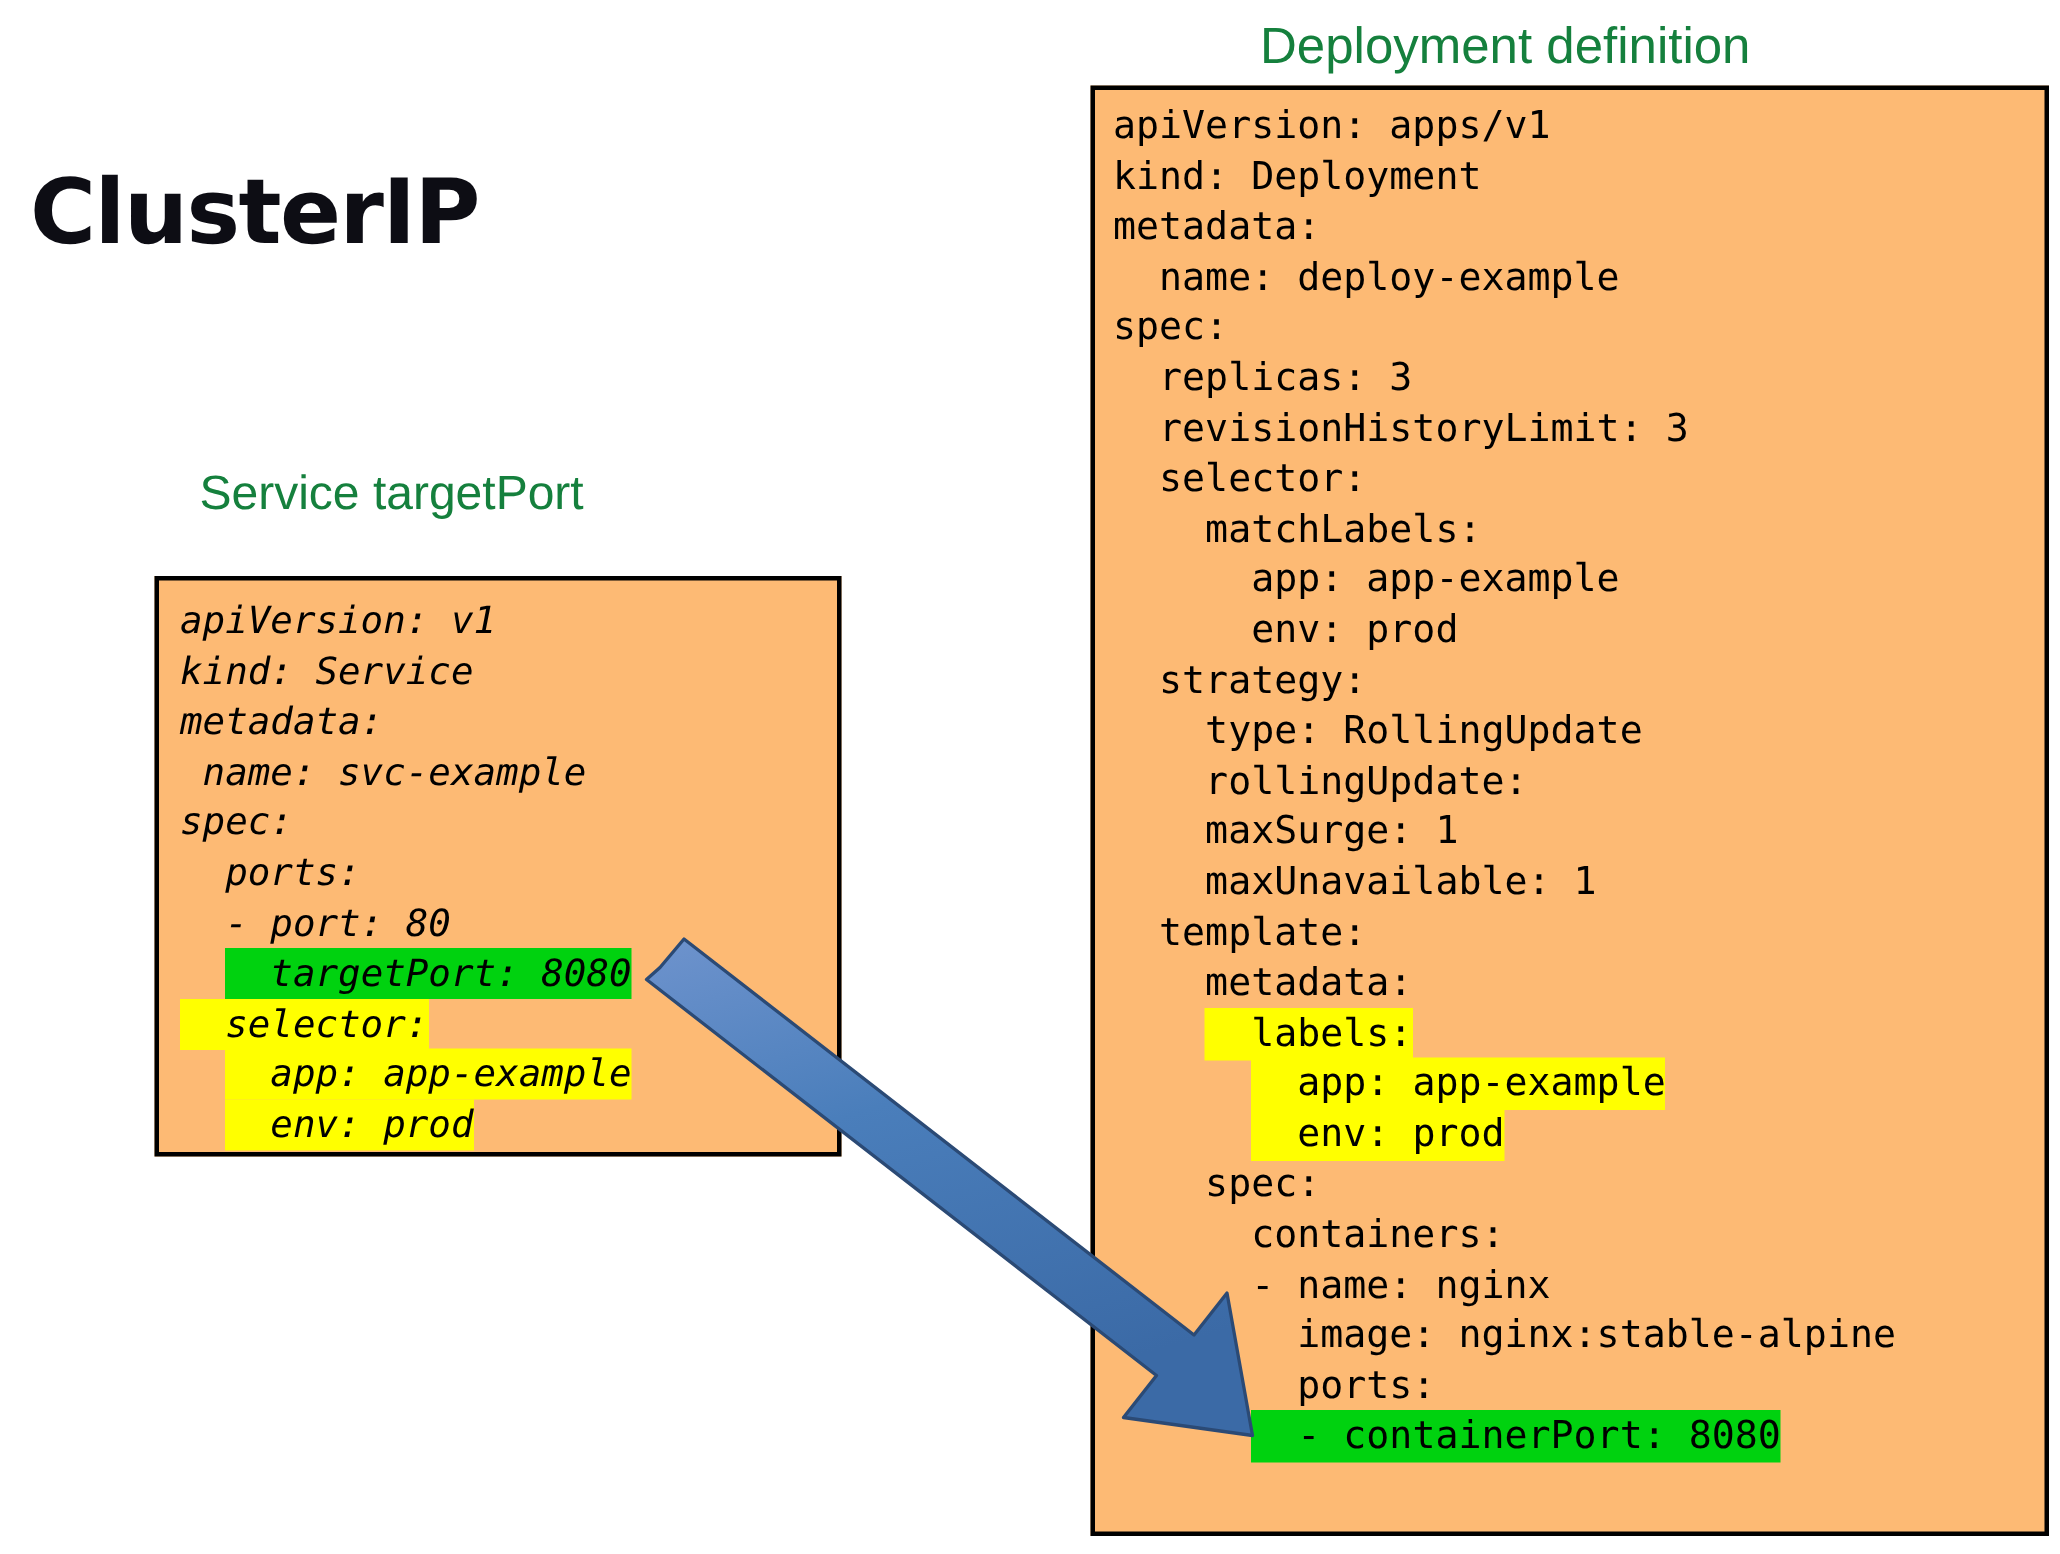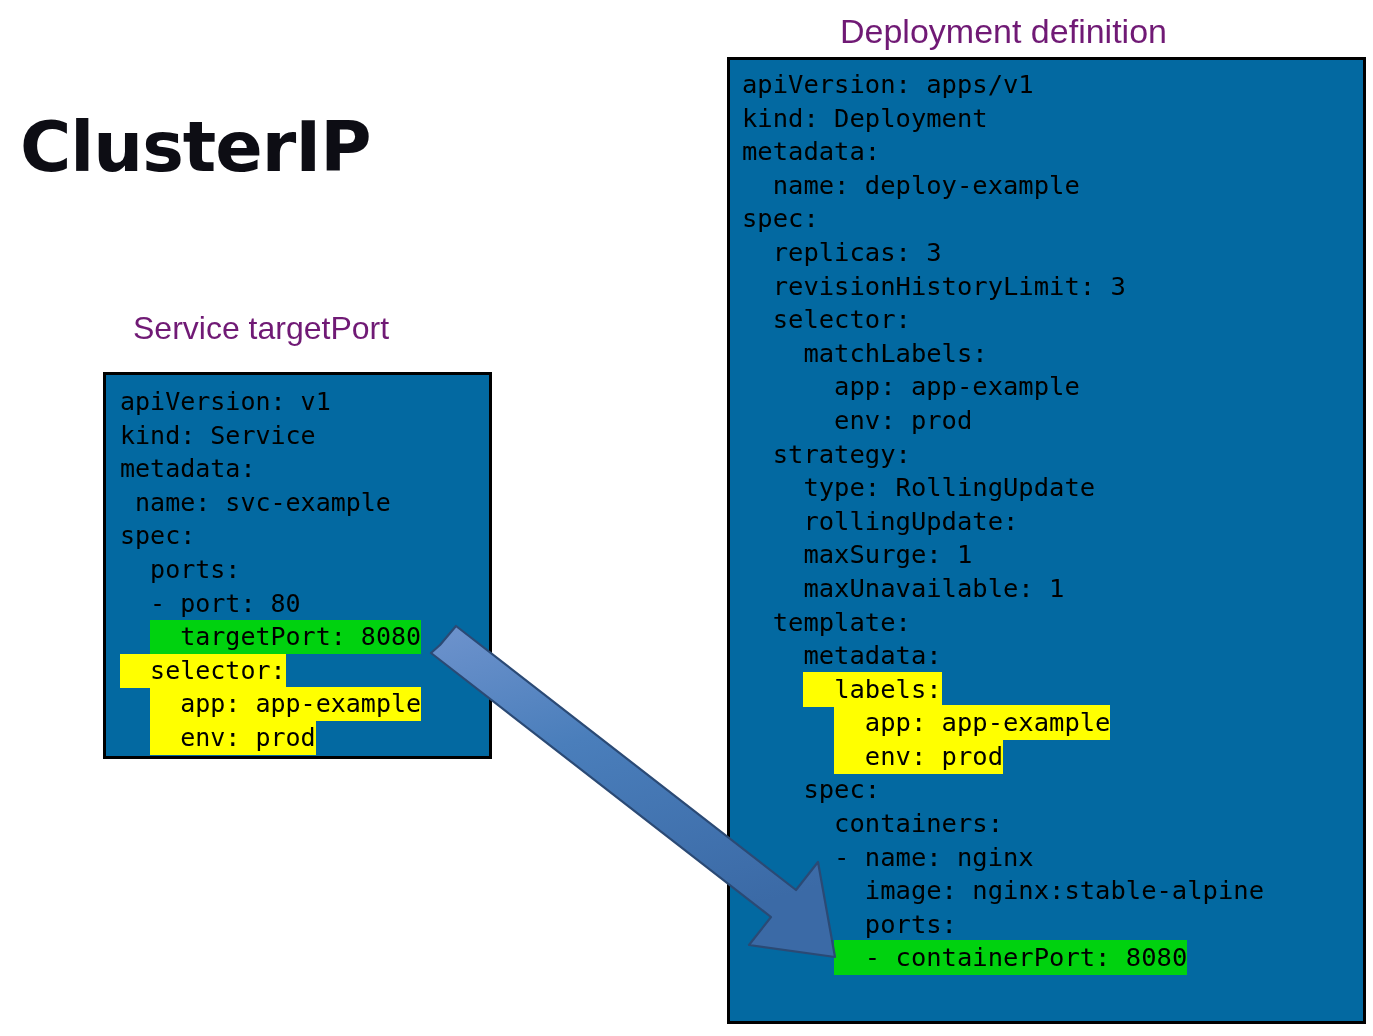--- a/index.html
+++ b/index.html
@@ -16,58 +16,59 @@
     font-family: "Liberation Sans", sans-serif;
   }
 
   
   #main-title {
     position: absolute;
     left: 20px;
     top: 112px;
     font-family: "DejaVu Sans", sans-serif;
     font-weight: 700;
-    font-size: 70px;
+    font-size: 60px;
     letter-spacing: -1px;
     color: #0d0d14;
     line-height: 1;
     white-space: nowrap;
   }
 
   
   .caption {
     position: absolute;
     font-family: "Liberation Sans", sans-serif;
     font-weight: 400;
-    color: #701a75;
+    color: #15803d;
     white-space: nowrap;
   }
   #svc-caption {
     left: 133px;
     top: 310px;
     font-size: 32px;
   }
   #dep-caption {
     left: 840px;
     top: 12px;
     font-size: 34px;
   }
 
   
   .yaml-box {
     position: absolute;
     box-sizing: border-box;
     border: 3px solid #000000;
-    background: #0369a1;
+    background: #fdba74;
   }
   #service-box {
     left: 103px;
-    top: 372px;
-    width: 389px;
+    top: 384px;
+    width: 458px;
     height: 387px;
+    font-style: italic;
   }
   #deployment-box {
     left: 727px;
     top: 57px;
     width: 639px;
     height: 967px;
   }
 
   .yaml {
     position: absolute;

